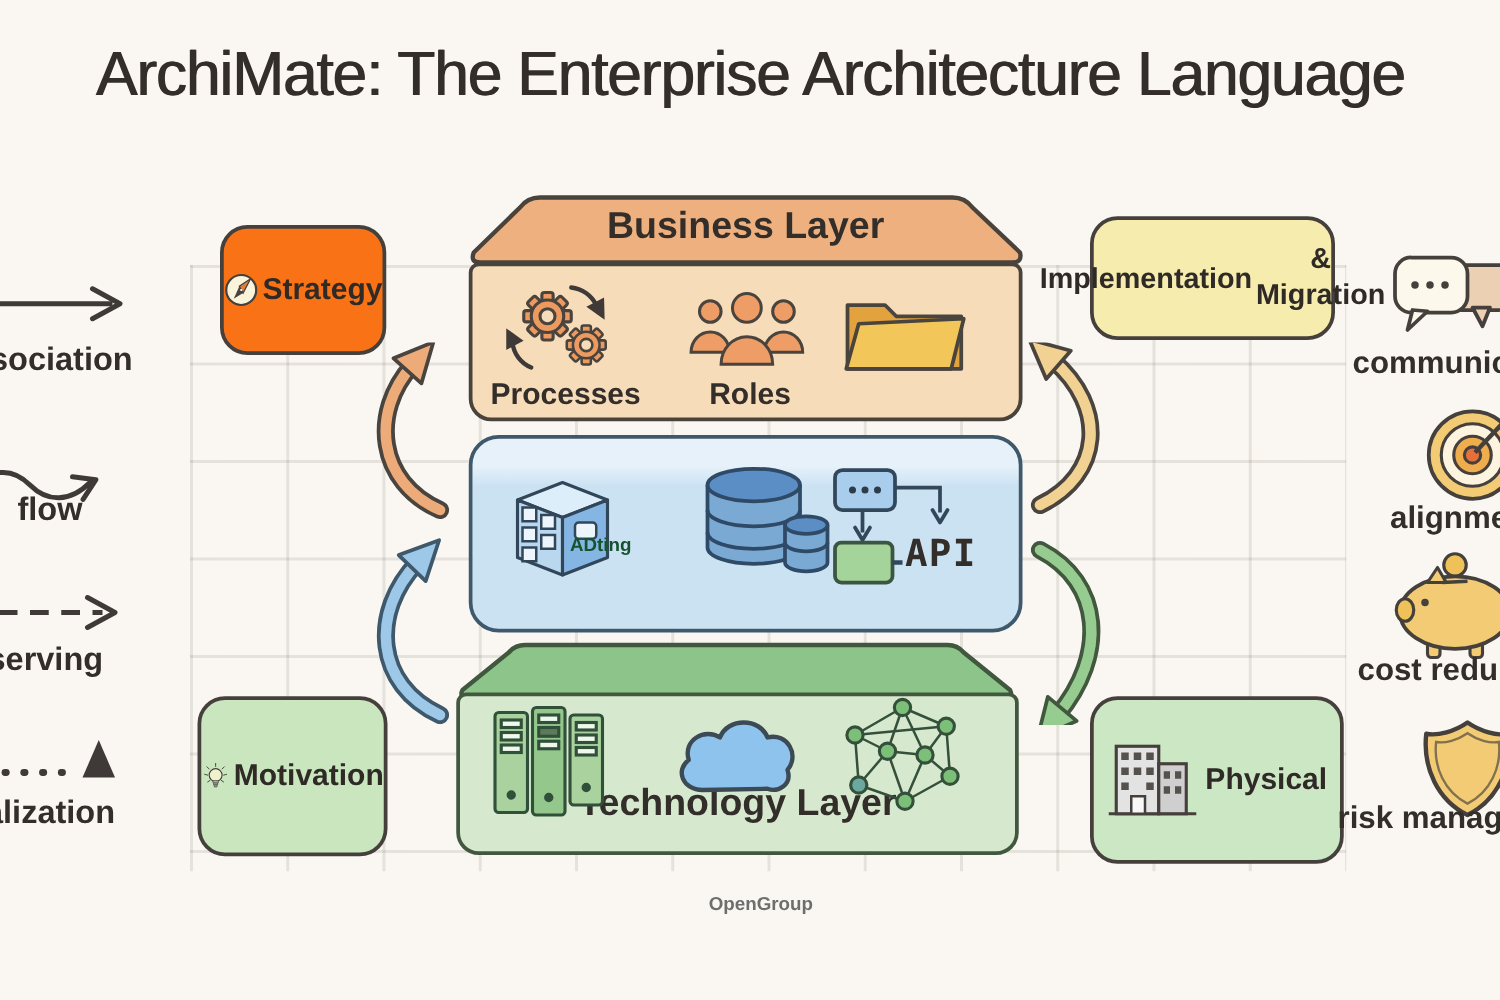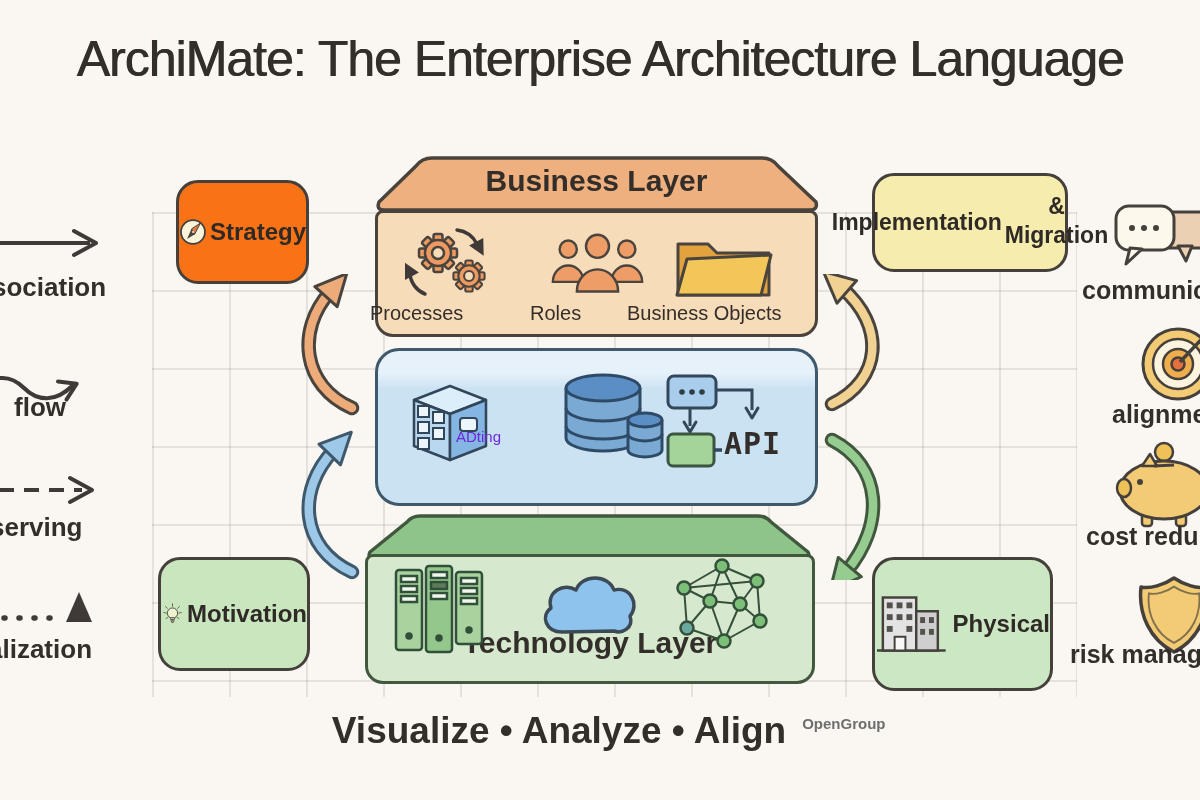--- a/index.html
+++ b/index.html
@@ -11,42 +11,42 @@
                      linear-gradient(to bottom,rgba(120,112,100,.16) 2px,transparent 2px);
     background-size:77px 78px;}
   .title{top:30px;left:50%;transform:translateX(-50%);white-space:nowrap;font-size:50px;
          letter-spacing:-1px;font-weight:normal;margin:0;
          text-shadow:.8px 0 0 #332e2a;}
   .legend-label{font-size:26px;font-weight:600;}
   .aspect-box{border:3.5px solid #45403c;border-radius:22px;display:flex;flex-direction:row;
               align-items:center;justify-content:center;gap:3px;box-sizing:border-box;}
   .aspect-label{font-size:24px;font-weight:600;color:#2f2a26;}
   .box-strategy{left:176px;top:180px;width:133px;height:104px;background:#f97316;}
-  .box-motivation{left:158px;top:557px;width:152px;height:114px;background:#c9e6bf;}
+  .box-motivation{left:158px;top:557px;width:152px;height:128px;background:#c9e6bf;}
   .box-impl{left:872px;top:173px;width:196px;height:99px;background:#f5ecae;text-align:center;}
   .box-impl .aspect-label{font-size:23px;line-height:1.25;}
-  .box-physical{left:872px;top:557px;width:181px;height:134px;background:#cbe7c4;}
+  .box-physical{left:872px;top:557px;width:203px;height:134px;background:#cbe7c4;}
   .layer-body{box-sizing:border-box;}
   .biz-body{left:375px;top:210px;width:443px;height:127px;background:#f7dcba;
             border:3.5px solid #4a433c;border-radius:8px 8px 18px 18px;}
   .app-body{left:375px;top:348px;width:443px;height:158px;
             background:linear-gradient(180deg,#e6f1fa 0,#e6f1fa 22px,#cbe2f3 38px);
             border:3.5px solid #3e586c;border-radius:24px;}
   .tech-body{left:365px;top:554px;width:450px;height:130px;background:#d6e9cf;
              border:3.5px solid #41583f;border-radius:8px 8px 18px 18px;}
   .layer-title{font-size:30px;font-weight:600;text-align:center;}
-  .item-label{font-size:20px;font-weight:400;text-align:left;}
+  .item-label{font-size:24px;font-weight:700;text-align:center;}
   .benefit-label{font-size:25px;font-weight:600;white-space:nowrap;}
   .footer{left:0;top:704px;width:1200px;display:flex;justify-content:center;
           align-items:flex-start;gap:16px;}
   .tagline{font-size:37px;font-weight:600;margin-top:6px;white-space:nowrap;}
   .og-logo{display:flex;flex-direction:row;align-items:center;width:66px;}
   .og-text{font-size:15px;font-weight:700;color:#6e6e6e;line-height:1.05;}
   .api-text{font-size:30px;font-weight:700;letter-spacing:1px;font-family:"DejaVu Sans Mono",monospace;}
-  .cube-caption{font-size:15px;font-weight:400;color:#6d28d9;}
+  .cube-caption{font-size:15px;font-weight:700;color:#14532d;}
 </style>
 </head>
 <body>
 
 <div class="canvas">
 
   <div class="abs grid-bg"></div>
 
   <h1 class="abs title">ArchiMate: The Enterprise Architecture Language</h1>
 
@@ -181,21 +181,20 @@
       <circle cx="52.5" cy="17" r="12"></circle>
       <path d="M 31,64 a 21.5,23 0 0 1 43,0 z"></path>
     </g>
   </svg>
   <div class="abs item-label" style="left:530px;top:302px;width:140px">Roles</div>
 
   <svg class="abs" style="left:672px;top:230px" width="105" height="72" viewBox="0 0 105 72">
     <path d="M 6,14 h 30 l 9,9 h 52 v 42 h -91 z" fill="#e2a23e" stroke="#4a443f" stroke-width="3" stroke-linejoin="round"></path>
     <path d="M 15,29 L 99,25 L 89,65 L 5,65 Z" fill="#f2c659" stroke="#4a443f" stroke-width="3" stroke-linejoin="round"></path>
   </svg>
-  <div class="abs item-label" style="left:627px;top:302px;width:195px">Business Objects</div>
 
   <div class="abs layer-body app-body"></div>
 
   <svg class="abs" style="left:404px;top:378px" width="92" height="86" viewBox="0 0 92 86">
     <g stroke="#32465a" stroke-width="2.5" stroke-linejoin="round">
       <polygon points="10,22 46,8 82,22 46,36" fill="#ddeefb"></polygon>
       <polygon points="10,22 46,36 46,82 10,68" fill="#b9d8f0"></polygon>
       <polygon points="46,36 82,22 82,68 46,82" fill="#85b5e2"></polygon>
     </g>
     <g fill="#edf5fc" stroke="#32465a" stroke-width="2">
@@ -363,21 +362,20 @@
   </svg>
   <span class="abs benefit-label" style="left:1086px;top:522px">cost redu</span>
 
   <svg class="abs" style="left:1134px;top:572px" width="80" height="84" viewBox="-40 -42 80 84">
     <path d="M 0,-36 C 10,-29 24,-25 33,-27 C 36,0 24,26 0,38 C -24,26 -36,0 -33,-27 C -24,-25 -10,-29 0,-36 Z" fill="#f2cb74" stroke="#45403c" stroke-width="3.5" stroke-linejoin="round"></path>
     <path d="M 0,-36 C 10,-29 24,-25 33,-27 C 36,0 24,26 0,38 C -24,26 -36,0 -33,-27 C -24,-25 -10,-29 0,-36 Z" transform="scale(0.76)" fill="none" stroke="#45403c" stroke-width="2.5" opacity="0.65"></path>
   </svg>
   <span class="abs benefit-label" style="left:1070px;top:640px">risk manag</span>
 
   <div class="abs footer">
-    <span class="tagline">Visualize • Analyze • Align</span>
     <div class="og-logo">
       <svg width="40" height="40" viewBox="0 0 44 44">
         <circle cx="22" cy="22" r="20" fill="#8f8f8f"></circle>
         <path d="M 22,8 C 30,10 32,22 27,30 C 24,35 17,34 16,28 C 15,22 18,16 22,8 Z" fill="#ffffff"></path>
       </svg>
       <span class="og-text">Open</span>
       <span class="og-text">Group</span>
     </div>
   </div>
 

